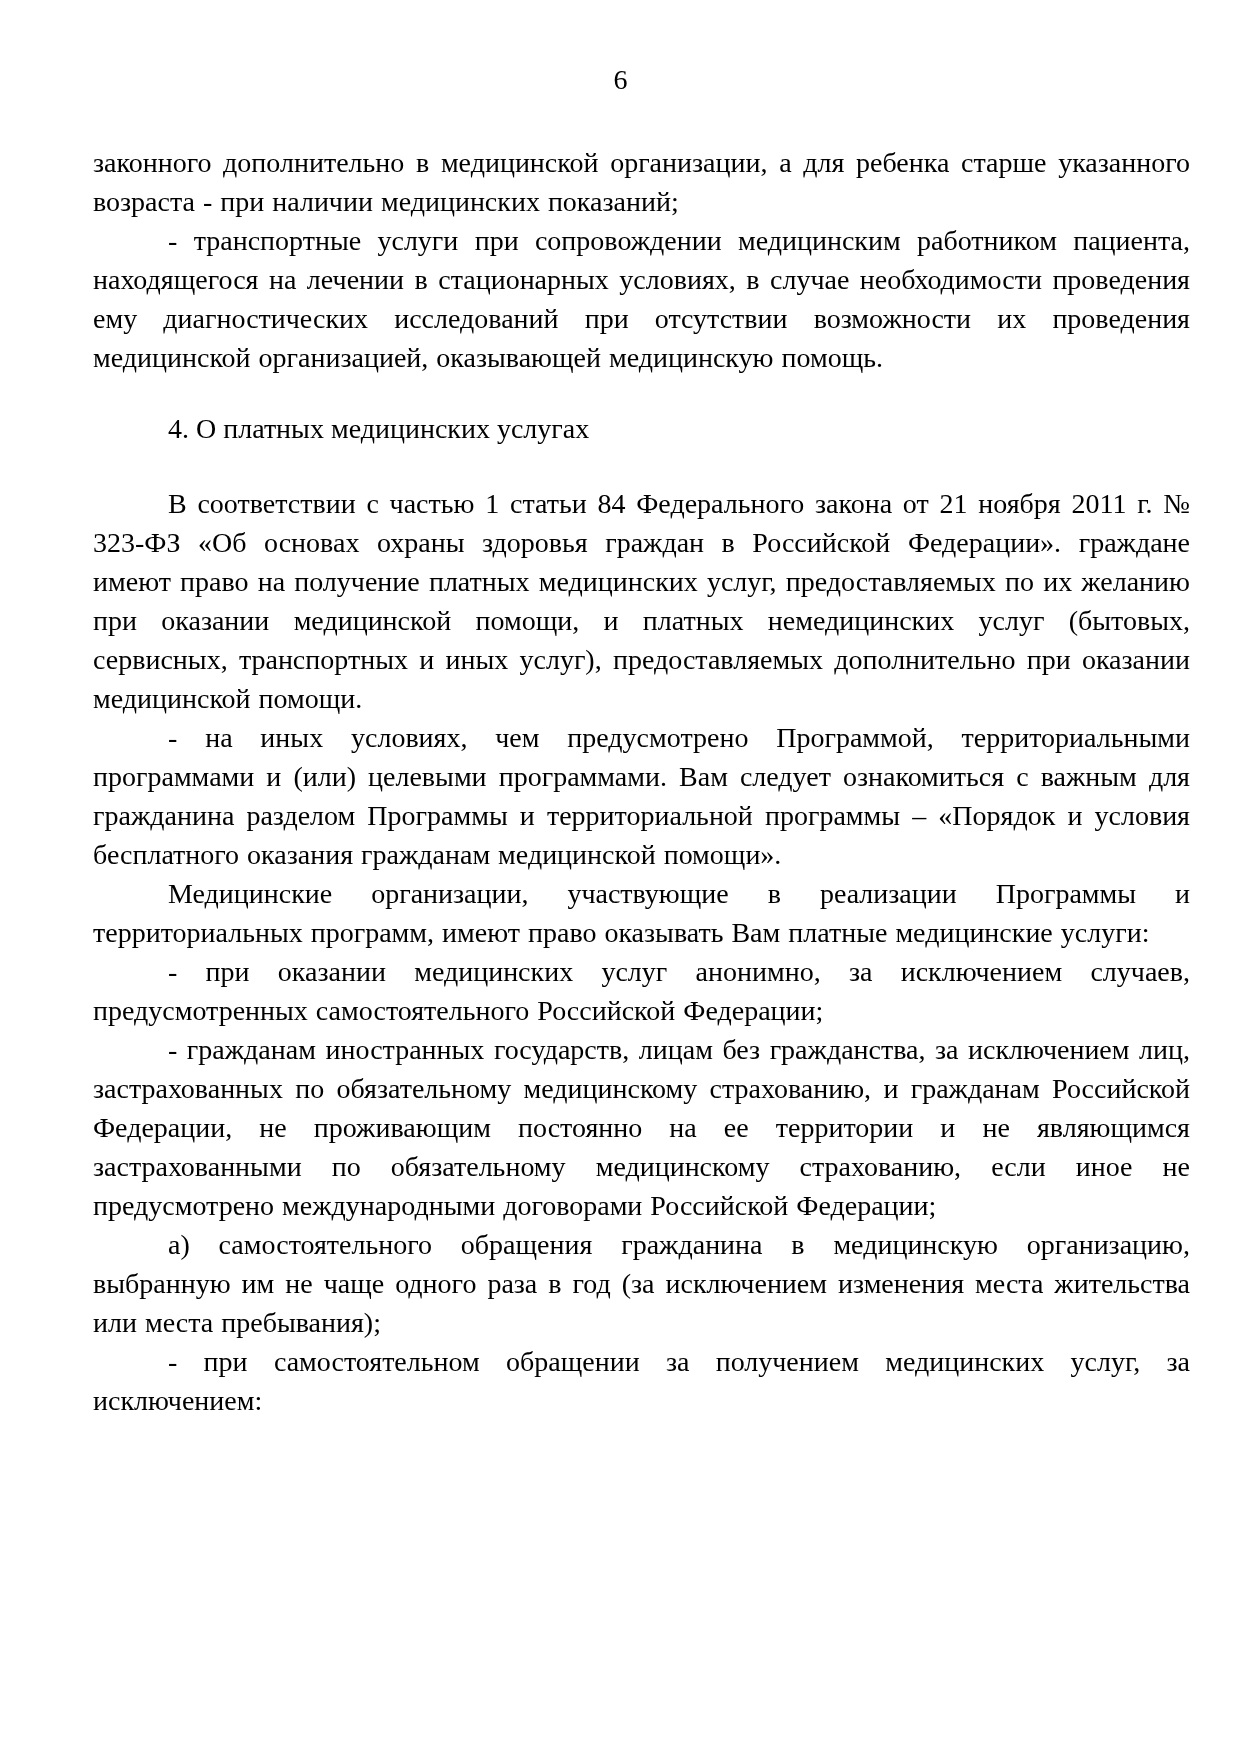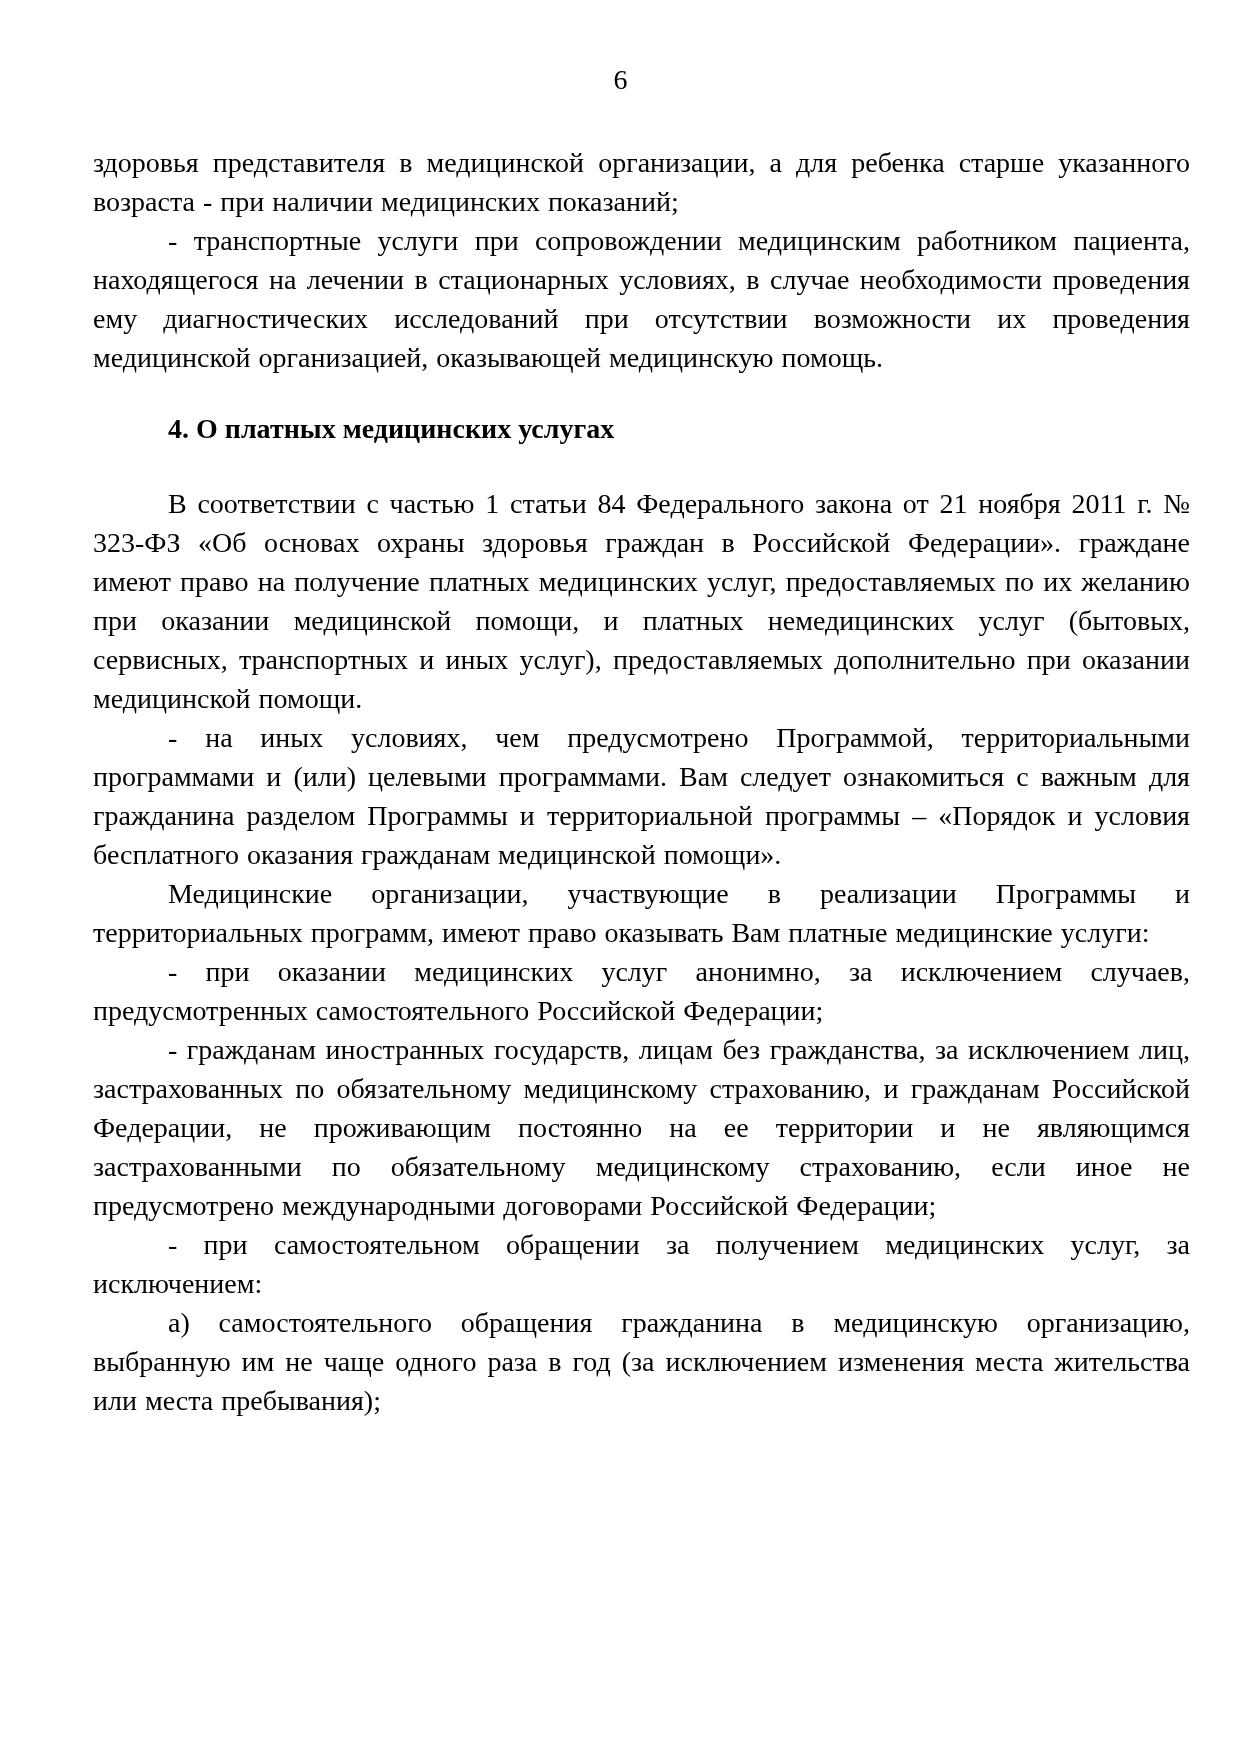--- a/index.html
+++ b/index.html
@@ -34,49 +34,49 @@
     text-indent: 75px;
     word-spacing: 1px;
   }
   .para.no-indent {
     text-indent: 0;
   }
   .heading {
     margin: 32px 0 36px 0;
     font-size: 28px;
     line-height: 39px;
-    font-weight: bold;
+    font-weight: normal;
     text-indent: 75px;
     text-align: left;
   }
 </style>
 </head>
 <body>
 
 <div class="page">
 
   <div class="page-number">6</div>
 
   <div class="content">
 
-    <p class="para no-indent">здоровья представителя в медицинской организации, а для ребенка старше указанного возраста - при наличии медицинских показаний;</p>
+    <p class="para no-indent">законного дополнительно в медицинской организации, а для ребенка старше указанного возраста - при наличии медицинских показаний;</p>
 
     <p class="para">- транспортные услуги при сопровождении медицинским работником пациента, находящегося на лечении в стационарных условиях, в случае необходимости проведения ему диагностических исследований при отсутствии возможности их проведения медицинской организацией, оказывающей медицинскую помощь.</p>
 
     <h2 class="heading">4. О платных медицинских услугах</h2>
 
     <p class="para">В соответствии с частью 1 статьи 84 Федерального закона от 21 ноября 2011 г. № 323-ФЗ «Об основах охраны здоровья граждан в Российской Федерации». граждане имеют право на получение платных медицинских услуг, предоставляемых по их желанию при оказании медицинской помощи, и платных немедицинских услуг (бытовых, сервисных, транспортных и иных услуг), предоставляемых дополнительно при оказании медицинской помощи.</p>
 
 
     <p class="para">- на иных условиях, чем предусмотрено Программой, территориальными программами и (или) целевыми программами. Вам следует ознакомиться с важным для гражданина разделом Программы и территориальной программы – «Порядок и условия бесплатного оказания гражданам медицинской помощи».</p>
 
     <p class="para">Медицинские организации, участвующие в реализации Программы и территориальных программ, имеют право оказывать Вам платные медицинские услуги:</p>
 
     <p class="para">- при оказании медицинских услуг анонимно, за исключением случаев, предусмотренных самостоятельного Российской Федерации;</p>
 
     <p class="para">- гражданам иностранных государств, лицам без гражданства, за исключением лиц, застрахованных по обязательному медицинскому страхованию, и гражданам Российской Федерации, не проживающим постоянно на ее территории и не являющимся застрахованными по обязательному медицинскому страхованию, если иное не предусмотрено международными договорами Российской Федерации;</p>
 
+    <p class="para">а) самостоятельного обращения гражданина в медицинскую организацию, выбранную им не чаще одного раза в год (за исключением изменения места жительства или места пребывания);</p>
+
     <p class="para">- при самостоятельном обращении за получением медицинских услуг, за исключением:</p>
-
-    <p class="para">а) самостоятельного обращения гражданина в медицинскую организацию, выбранную им не чаще одного раза в год (за исключением изменения места жительства или места пребывания);</p>
 
   </div>
 </div>
 
 </body></html>

